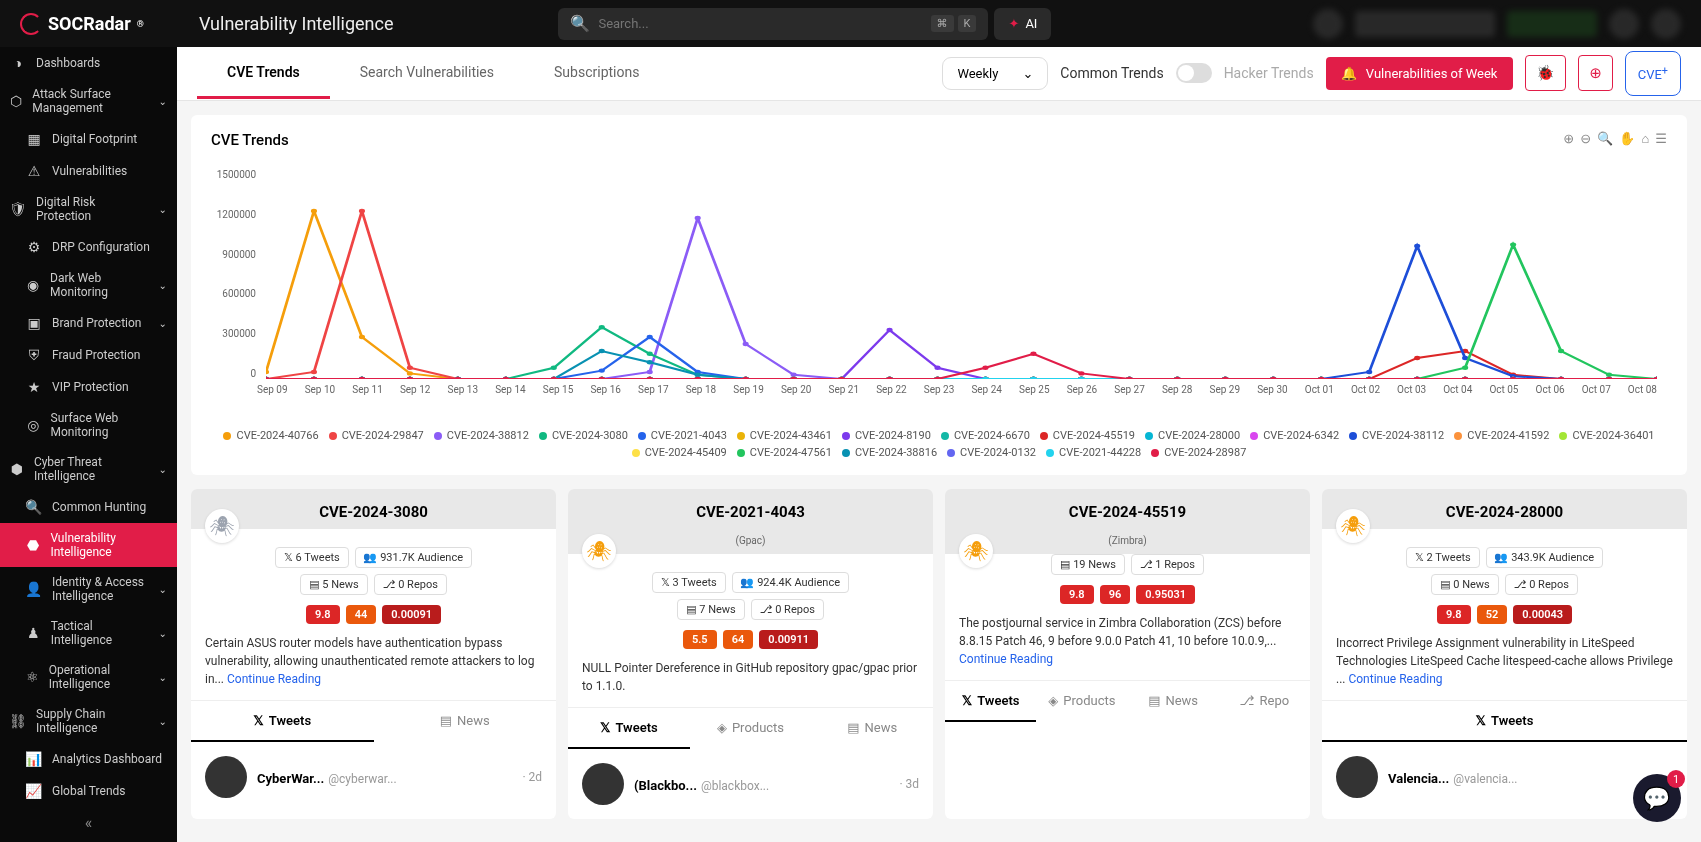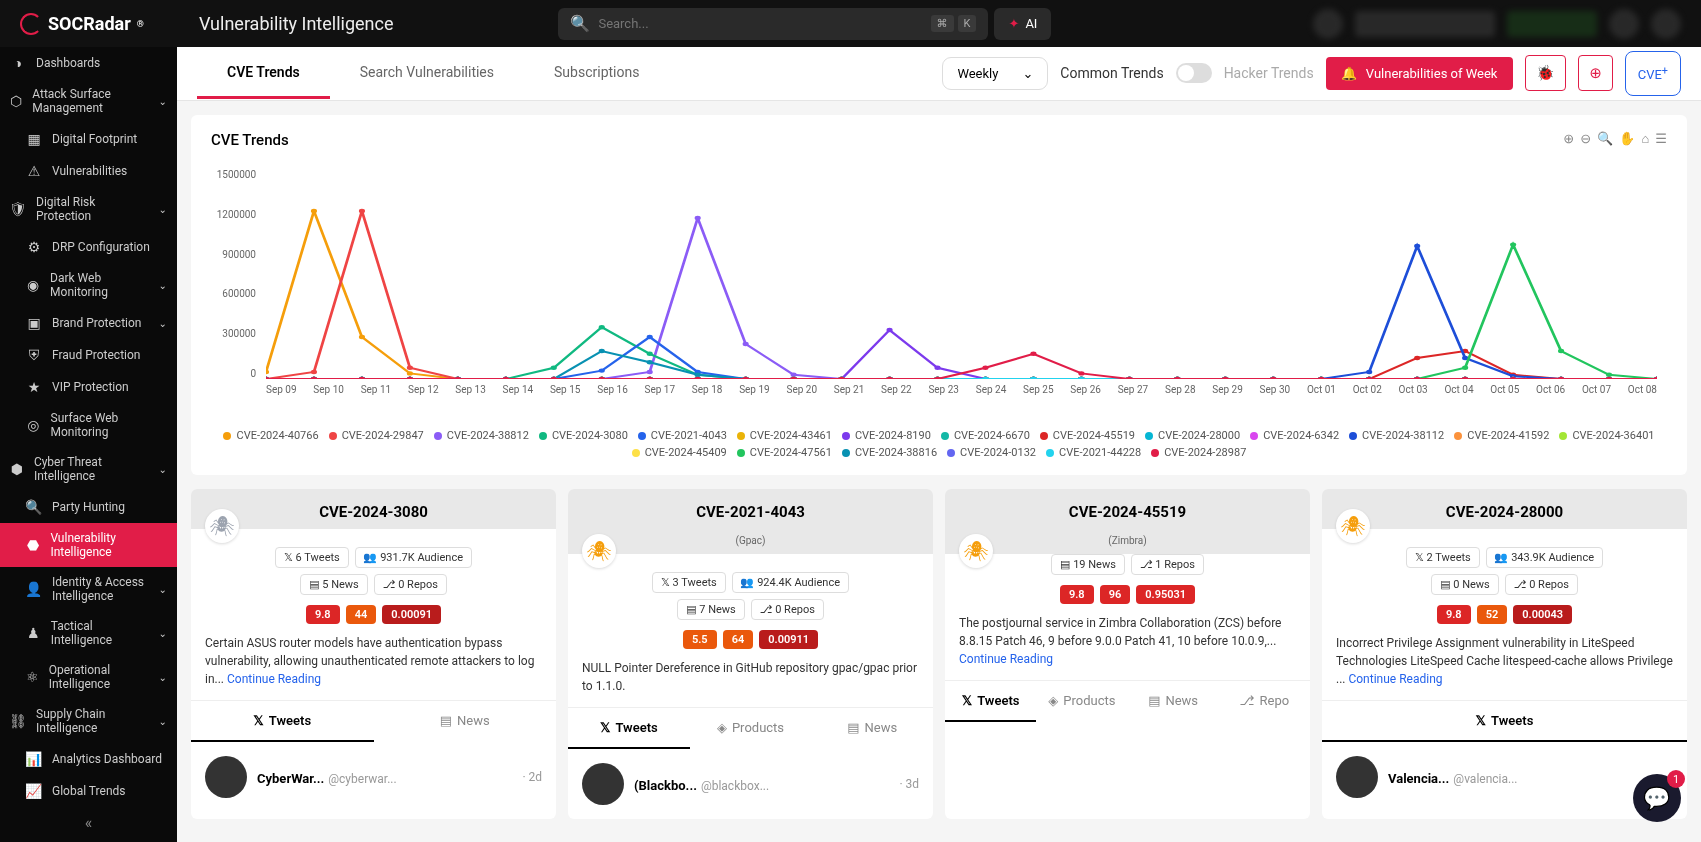--- a/index.html
+++ b/index.html
@@ -39,21 +39,21 @@
 .red-btn{background:#e11d48;color:#fff;padding:9px 16px;border-radius:4px;font-size:13px;display:flex;align-items:center;gap:8px;cursor:pointer}
 .icon-btn{border:1px solid #e11d48;padding:8px 10px;border-radius:4px;cursor:pointer;color:#e11d48;font-size:15px}
 .cve-btn{border:1px solid #2563eb;color:#2563eb;padding:12px 12px;border-radius:8px;font-size:13px;cursor:pointer}
 .chart-card{background:#fff;margin:14px;border-radius:6px;padding:16px 20px}
 .chart-title{font-size:15px;font-weight:500;margin-bottom:10px}
 .chart-toolbar{float:right;display:flex;gap:6px;color:#888;font-size:13px}
 .chart-toolbar span{cursor:pointer}
 .chart-area{height:250px;position:relative;margin-top:20px}
 .y-axis{position:absolute;left:0;top:0;height:210px;display:flex;flex-direction:column;justify-content:space-between;font-size:10px;color:#666;text-align:right;width:45px}
 .plot{position:absolute;left:55px;right:10px;top:0;height:210px}
-.x-axis{position:absolute;left:55px;right:10px;top:215px;display:flex;justify-content:space-between;font-size:10px;color:#666}
+.x-axis{position:absolute;left:46px;right:10px;top:215px;display:flex;justify-content:space-between;font-size:10px;color:#666}
 .legend{display:flex;flex-wrap:wrap;gap:4px 10px;justify-content:center;font-size:11px;color:#555;margin-top:10px}
 .legend-item{display:flex;align-items:center;gap:5px}
 .legend-dot{width:8px;height:8px;border-radius:50%}
 .cards-row{display:flex;gap:12px;padding:0 14px 14px}
 .cve-card{flex:1;background:#fff;border-radius:6px;overflow:hidden;min-width:0}
 .cve-head{background:#e8e8e8;padding:14px 10px 8px;text-align:center;position:relative}
 .cve-id{font-size:15px;font-weight:700}
 .cve-sub{font-size:10px;color:#666;margin-top:14px}
 .bug-icon{position:absolute;left:14px;bottom:-14px;width:34px;height:34px;background:#fff;border-radius:50%;display:flex;align-items:center;justify-content:center;font-size:20px;box-shadow:0 1px 3px rgba(0,0,0,0.15)}
 .stats-row{display:flex;flex-wrap:wrap;gap:6px;justify-content:center;padding:18px 10px 6px}
@@ -156,21 +156,21 @@
         <span class="nav-icon">◎</span>
         <span>Surface Web Monitoring</span>
       </div>
       <div class="nav-item">
         <span class="nav-icon">⬢</span>
         <span>Cyber Threat Intelligence</span>
         <span class="nav-chevron">⌄</span>
       </div>
       <div class="nav-item nav-indent">
         <span class="nav-icon">🔍</span>
-        <span>Party Hunting</span>
+        <span>Common Hunting</span>
       </div>
       <div class="nav-item nav-indent active">
         <span class="nav-icon">⬣</span>
         <span>Vulnerability Intelligence</span>
       </div>
       <div class="nav-item nav-indent">
         <span class="nav-icon">👤</span>
         <span>Identity &amp; Access Intelligence</span>
         <span class="nav-chevron">⌄</span>
       </div>

